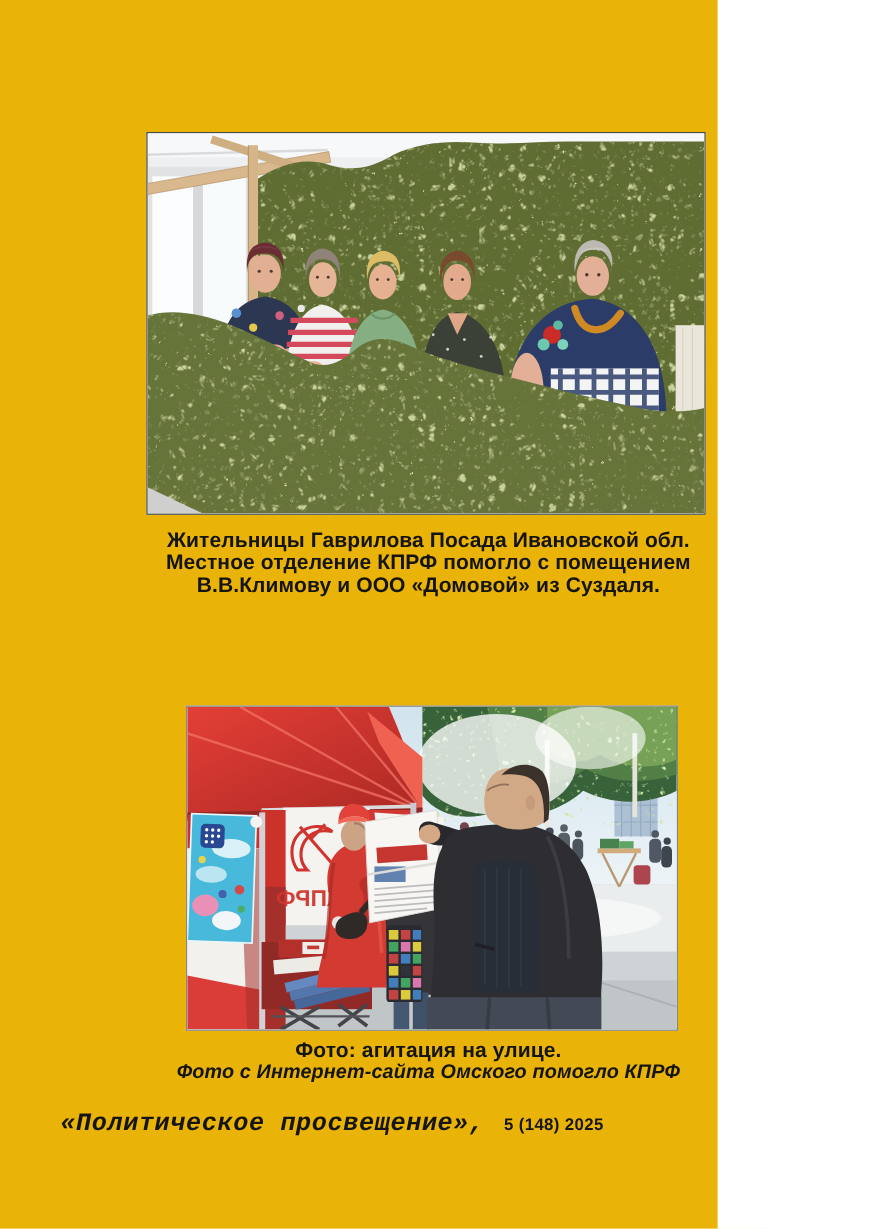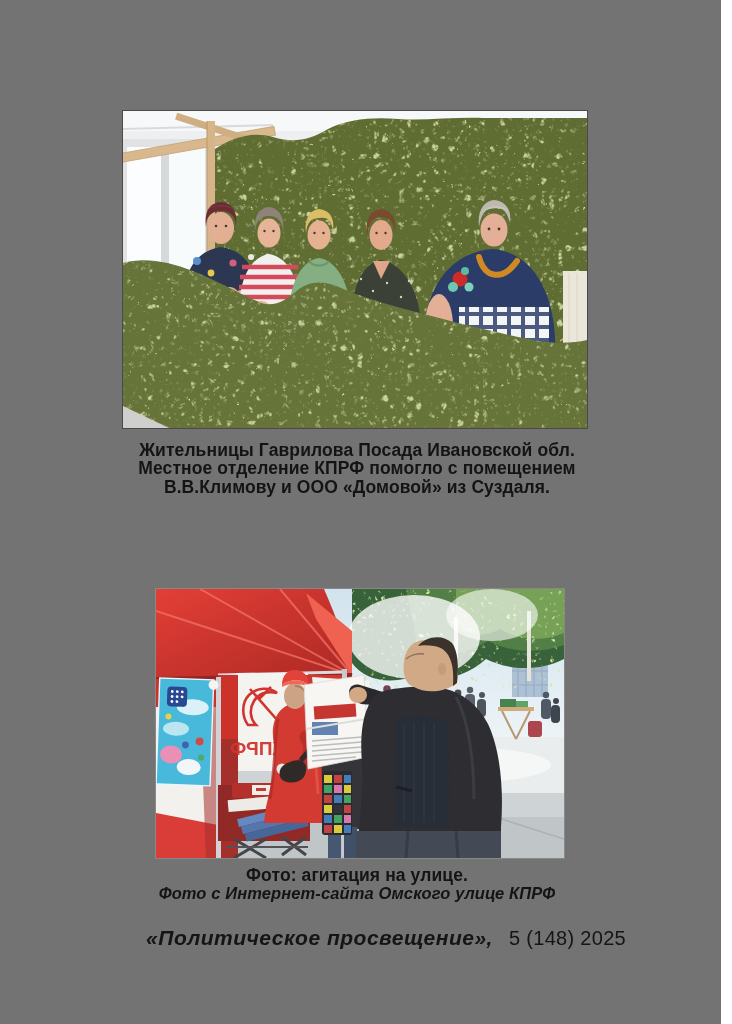--- a/index.html
+++ b/index.html
@@ -1,30 +1,30 @@
 <!DOCTYPE html>
 <html><head>
 <meta charset="utf-8">
 <style>
   html,body{margin:0;padding:0;background:#fff;}
-  .page{position:relative;width:721px;height:1024px;background:#737373;overflow:hidden;
+  .page{position:relative;width:598px;height:1024px;background:#eab308;overflow:hidden;
         font-family:"Liberation Sans",sans-serif;}
   .photo{position:absolute;overflow:hidden;background:#dfe3e0;}
   #photo1{left:122px;top:110px;width:464px;height:317px;border:1px solid #4a4a4a;}
   #photo2{left:155px;top:588px;width:408px;height:269px;border:1px solid #888;}
   .photo svg{display:block;width:100%;height:100%;}
   .caption{position:absolute;left:57px;width:600px;text-align:center;color:#141414;
            font-weight:bold;font-size:17.5px;line-height:18.4px;letter-spacing:.1px;}
   #cap1{top:441px;}
   #cap2{top:866px;}
   .credit{font-style:italic;font-size:16.5px;}
   .footer{position:absolute;top:926px;left:0;right:95px;text-align:right;white-space:nowrap;color:#151515;}
-  .journal{font-family:Liberation Sans, sans-serif;font-style:italic;font-weight:bold;
+  .journal{font-family:Liberation Mono, monospace;font-style:italic;font-weight:bold;
            font-size:21px;letter-spacing:.5px;margin-left:40px;}
-  .issue{font-family:"Liberation Sans",sans-serif;font-weight:normal;font-size:20px;
+  .issue{font-family:"Liberation Sans",sans-serif;font-weight:bold;font-size:14px;
          margin-left:16px;letter-spacing:.3px;}
 </style>
 </head>
 <body>
 
 <div class="page">
 
   <div class="photo" id="photo1" aria-label="Пять женщин за большой маскировочной сетью в помещении">
     <svg viewBox="0 0 464 317" preserveAspectRatio="none">
       <defs>
@@ -440,20 +440,20 @@
         <path d="M250,70 C254,66 262,64 268,65" stroke="#8c6a50" stroke-width="1.5" fill="none"></path>
         <ellipse cx="286" cy="80" rx="4" ry="6" fill="#c29674"></ellipse>
       </g>
 
       <rect x="0" y="0" width="408" height="269" fill="#ffffff" opacity="0.05"></rect>
     </svg>
   </div>
 
   <div class="caption" id="cap2">
     <div>Фото: агитация на улице.</div>
-    <div class="credit">Фото с Интернет-сайта Омского улице КПРФ</div>
+    <div class="credit">Фото с Интернет-сайта Омского помогло КПРФ</div>
   </div>
 
   <div class="footer">
     <span class="journal">«Политическое просвещение»,</span><span class="issue">5 (148) 2025</span>
   </div>
 
 </div>
 
 </body></html>

